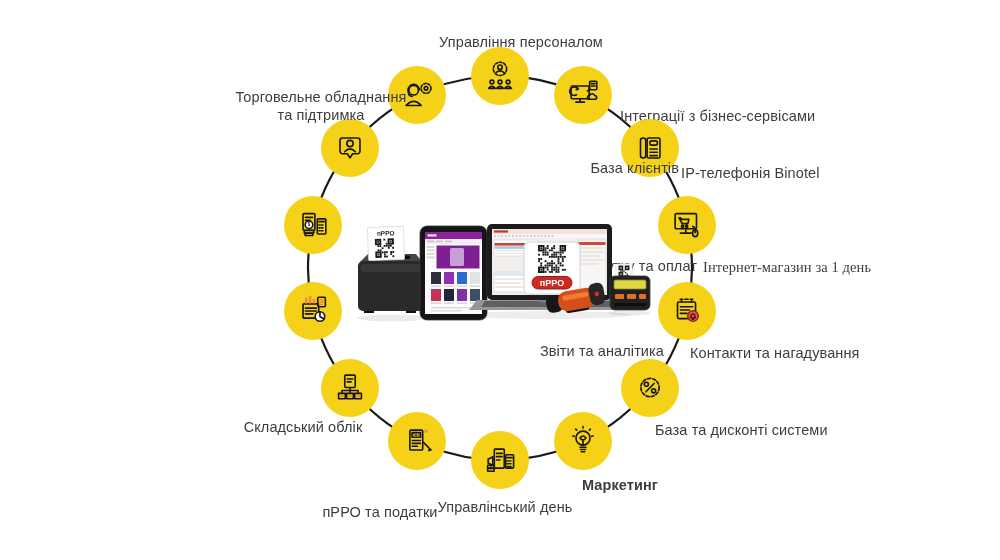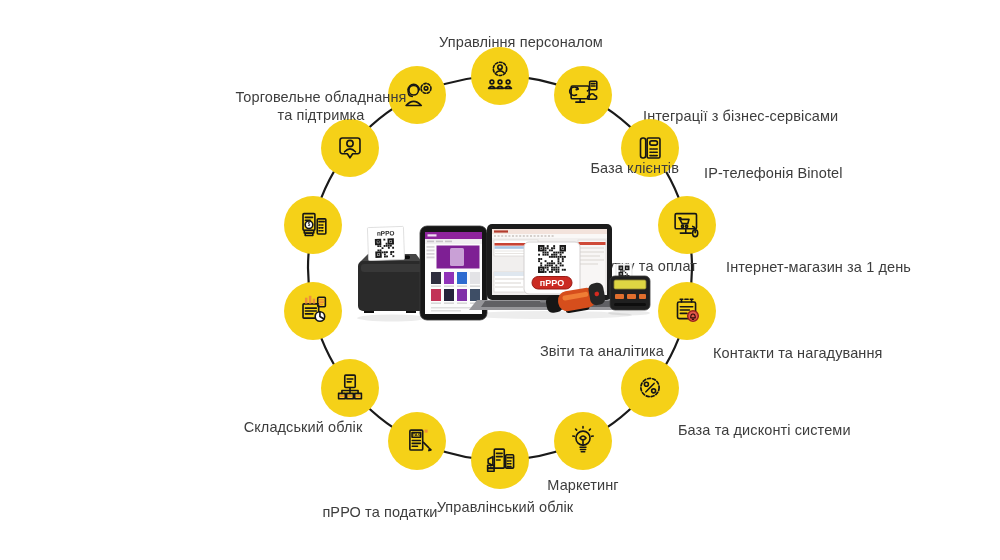--- a/index.html
+++ b/index.html
@@ -13,21 +13,21 @@
   .node{
     position:absolute;width:58px;height:58px;border-radius:50%;
     background:var(--yellow);display:flex;align-items:center;justify-content:center;
   }
   .node svg{width:38px;height:38px;display:block;}
   .label{
     position:absolute;font-size:14.5px;color:var(--txt);line-height:1.25;
     letter-spacing:.1px;
   }
   .label.center{text-align:center;}
-  .label.leftA{white-space:nowrap;margin-left:23px;}
+  .label.leftA{white-space:nowrap;}
   .label.rightA{white-space:nowrap;}
   #devices{position:absolute;left:352px;top:216px;width:310px;height:112px;}
 </style>
 </head>
 <body style="--yellow: #F5D118; --txt: #3d3d3d;">
 
 <div id="stage">
 
   <svg id="ring-svg" width="1000" height="560">
     <circle id="ring-circle" cx="500" cy="268" r="192" fill="none" stroke="#1a1a1a" stroke-width="2.2"></circle>
@@ -91,21 +91,21 @@
               <path d="M11.5 12.3 h1.7 l.9 1.8 h8 l-1.3 4.5 h-5.9 Z"></path>
               <circle cx="15.3" cy="21.3" r="1.15"></circle>
               <circle cx="19.6" cy="21.3" r="1.15"></circle>
               <path d="M28.6 24.5 q0 -2.6 -2.6 -3"></path>
               <ellipse cx="28.6" cy="28.6" rx="2.7" ry="3.6"></ellipse>
               <path d="M28.6 26.2 v2"></path>
             </g>
           </svg>
         </span>
       </div>
-      <div class="label leftA" style="top: 258px; left: 703px;">Інтернет-магазин за 1 день</div>
+      <div class="label leftA" style="top: 258px; left: 703px; font-family: Liberation Serif, serif;">Інтернет-магазин за 1 день</div>
       <div class="node" style="left: 658.186px; top: 281.724px;">
         <span>
           <svg viewBox="0 0 40 40">
             <g fill="none" stroke="#161616" stroke-width="1.7" stroke-linecap="round" stroke-linejoin="round">
               <rect x="10" y="10.5" width="19" height="17.5" rx="1.6"></rect>
               <path d="M14.2 10.5 v-2.8 M12.8 7.7 h2.8 M24.8 10.5 v-2.8 M23.4 7.7 h2.8 M17.8 7.7 h3.4"></path>
               <path d="M13 15.5 h13 M13 19 h9.5 M13 22.5 h7"></path>
               <circle cx="26.3" cy="25.3" r="5.6" fill="#E2574C" stroke="#97231C" stroke-width="1.5"></circle>
               <path d="M23.9 27.2 q0 -4 2.4 -4 q2.4 0 2.4 4 Z" stroke="#2b0b08" stroke-width="1.2"></path>
               <path d="M25.5 28.5 q.8 .8 1.6 0" stroke="#2b0b08" stroke-width="1.2"></path>
@@ -133,39 +133,39 @@
             <g fill="none" stroke="#161616" stroke-width="1.7" stroke-linecap="round" stroke-linejoin="round">
               <path d="M20 4.8 v2.4 M12.2 7.4 l1.7 1.8 M27.8 7.4 l-1.7 1.8 M9.3 14.8 l2.4 .4 M30.7 14.8 l-2.4 .4" stroke-dasharray="1.6 1.3"></path>
               <circle cx="20" cy="17" r="7.4"></circle>
               <path d="M16.8 16.8 q3.2 -4 6.4 0 q-3.2 4 -6.4 0 Z"></path>
               <path d="M20 19.8 v4.6"></path>
               <path d="M16.9 26.6 h6.2 M17.3 29 h5.4 M18.2 31.3 h3.6"></path>
             </g>
           </svg>
         </span>
       </div>
-      <div class="label center" style="top: 476px; width: 230px; left: 468px;">Маркетинг</div>
+      <div class="label center" style="top: 476px; width: 230px; left: 505px; font-weight: bold;">Маркетинг</div>
       <div class="node" style="left: 471px; top: 431px;">
         <span>
           <svg viewBox="0 0 40 40">
             <g fill="none" stroke="#161616" stroke-width="1.7" stroke-linecap="round" stroke-linejoin="round">
               <path d="M12.5 16.5 l-5 2.7 v3.9 l5 2.7 Z"></path>
               <rect x="14" y="8.5" width="10.5" height="20" rx="1"></rect>
               <path d="M16.3 13 h6 M16.3 16.5 h6 M16.3 20 h3.8"></path>
               <rect x="7" y="25.5" width="6.8" height="3"></rect>
               <rect x="7" y="28.8" width="6.8" height="3"></rect>
               <path d="M10.4 25.5 v3" stroke-width="1"></path>
               <rect x="26" y="14.5" width="8.3" height="14" rx="1"></rect>
               <path d="M27.7 17.5 h5"></path>
               <path d="M27.7 21 h5 M27.7 24 h5 M27.7 27 h5" stroke-dasharray="1.2 1.4"></path>
             </g>
           </svg>
         </span>
       </div>
-      <div class="label center" style="top: 498px; width: 230px; left: 390px;">Управлінський облік</div>
+      <div class="label center" style="top: 498px; width: 230px; left: 390px;">Управлінський день</div>
       <div class="node" style="left: 387.694px; top: 411.986px;">
         <span>
           <svg viewBox="0 0 40 40">
             <g fill="none" stroke="#161616" stroke-width="1.7" stroke-linecap="round" stroke-linejoin="round">
               <rect x="12.5" y="8.5" width="13.5" height="21" rx="1.2"></rect>
               <rect x="14.8" y="11" width="9" height="5"></rect>
               <text x="19.3" y="15" font-size="4" font-weight="bold" text-anchor="middle" fill="#161616" stroke="none" font-family="'Liberation Sans',sans-serif">TAX</text>
               <path d="M15 19.5 h8.5 M15 22.5 h8.5 M15 25.5 h5.5"></path>
               <rect x="28" y="8" width="3.2" height="3.2" fill="#EE8F3C" stroke="none"></rect>
               <path d="M26.8 21.5 l5.5 5.5"></path>

